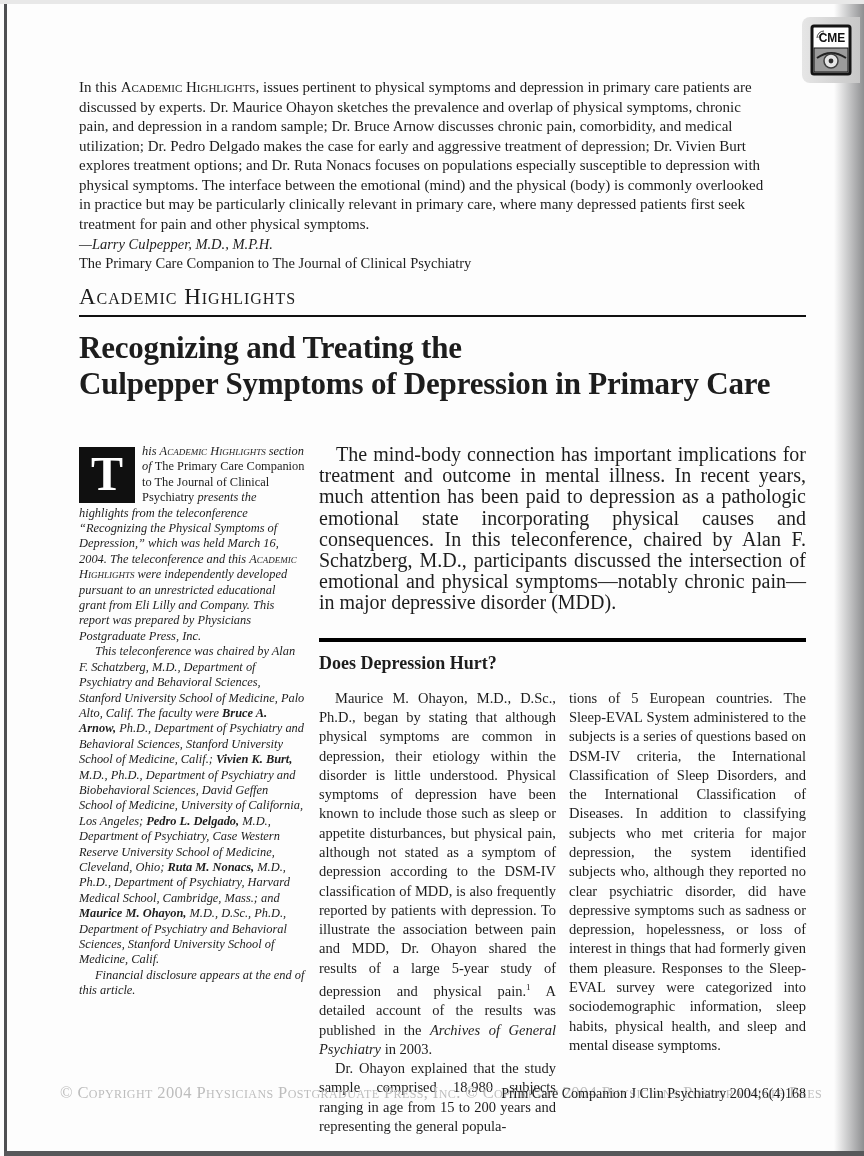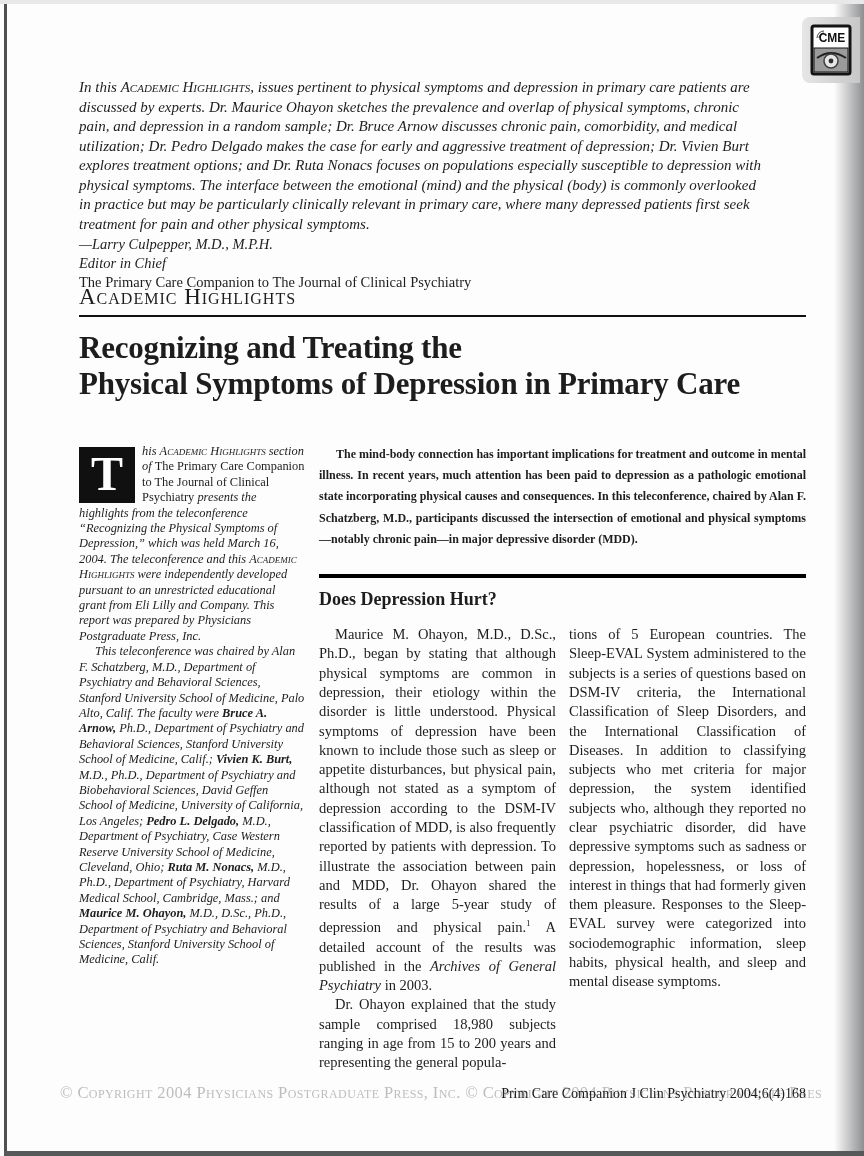--- a/index.html
+++ b/index.html
@@ -15,21 +15,21 @@
   .edge-right  { position:absolute; right:0; top:0; width:30px; height:1156px;
                  background:linear-gradient(to right, rgba(130,130,130,0), #8e8f91); z-index:4; }
 
   
   .cme-tab { position:absolute; top:13px; right:4px; width:58px; height:66px;
              background:linear-gradient(to right,#e6e6e6,#c7c7c7); border-radius:8px 0 0 8px;
              display:flex; align-items:center; justify-content:center; z-index:5; }
 
   
   .intro-block { position:absolute; left:79px; top:74px; width:692px; }
-  .intro-text  { margin:0; font-style:italic; font-size:15px; line-height:19.5px; }
+  .intro-text  { margin:0; font-size:15px; line-height:19.5px; }
   .sig { margin-top:1px; font-size:14.5px; line-height:19px; }
   .sig-name, .sig-role { font-style:italic; }
 
   
   .kicker { position:absolute; left:79px; top:280px; width:727px; font-size:23px;
             font-variant:small-caps; letter-spacing:1px; border-bottom:2px solid #111;
             padding-bottom:5px; }
   .title  { position:absolute; left:79px; top:326px; width:727px; margin:0;
             font-size:31px; line-height:36px; font-weight:bold; letter-spacing:-0.2px; }
 
@@ -37,21 +37,21 @@
   .body-grid { position:absolute; left:79px; top:440px; width:727px; display:flex; }
 
   .sidebar { width:230px; margin-right:14px; font-style:italic; font-size:12.4px; line-height:15.4px; }
   .sidebar p { margin:0; }
   .sidebar p + p { text-indent:16px; }
   .dropcap { float:left; width:56px; height:56px; margin:3px 7px 0 0; background:#101010;
              color:#fff; font-style:normal; font-weight:bold; font-size:48px; line-height:54px;
              text-align:center; }
 
   .main { flex:1; }
-  .lead { margin:0; font-size:12px; line-height:21.2px; text-align:justify; text-indent:17px;font-weight:bold; }
+  .lead { margin:0; font-size:20px; line-height:21.2px; text-align:justify; text-indent:17px; }
   .rule { height:4px; background:#000; margin:24px 0 10px; }
   .section-heading { margin:0 0 14px; font-size:18px; line-height:23px; font-weight:bold; }
 
   .cols { display:flex; gap:13px; font-size:14.5px; line-height:19.3px; text-align:justify; }
   .col { width:237px; }
   .col p { margin:0; }
   .col p.indent { text-indent:16px; }
   sup { font-size:0.62em; }
 
   
@@ -86,34 +86,34 @@
       <path d="M7 34 Q21 24 36 34" fill="none" stroke="#222" stroke-width="2"></path>
       <circle cx="21" cy="37" r="7" fill="#e6e6e6" stroke="#3f3f3f" stroke-width="1.5"></circle>
       <circle cx="21" cy="37" r="2.4" fill="#2e2e2e"></circle>
     </svg>
   </div>
 
   <div class="intro-block">
     <p class="intro-text"><span>In this </span><span class="seg-sc">Academic Highlights</span><span>, issues pertinent to physical symptoms and depression in primary care patients are discussed by experts. Dr. Maurice Ohayon sketches the prevalence and overlap of physical symptoms, chronic pain, and depression in a random sample; Dr. Bruce Arnow discusses chronic pain, comorbidity, and medical utilization; Dr. Pedro Delgado makes the case for early and aggressive treatment of depression; Dr. Vivien Burt explores treatment options; and Dr. Ruta Nonacs focuses on populations especially susceptible to depression with physical symptoms. The interface between the emotional (mind) and the physical (body) is commonly overlooked in practice but may be particularly clinically relevant in primary care, where many depressed patients first seek treatment for pain and other physical symptoms.</span></p>
     <div class="sig">
       <div class="sig-name">—Larry Culpepper, M.D., M.P.H.</div>
-      <div class="sig-role">Editor in Chief</div>
       <div class="sig-aff">The Primary Care Companion to The Journal of Clinical Psychiatry</div>
     </div>
   </div>
 
   <div class="kicker">Academic Highlights</div>
 
-  <h1 class="title"><span>Recognizing and Treating the</span><br><span>Physical Symptoms of Depression in Primary Care</span></h1>
+  <h1 class="title"><span>Recognizing and Treating the</span><br><span>Culpepper Symptoms of Depression in Primary Care</span></h1>
 
   <div class="body-grid">
 
     <aside class="sidebar">
       <p><span class="dropcap">T</span><span><span>his </span><span class="seg-sc">Academic Highlights</span><span> section of </span><span class="seg-rm">The Primary Care Companion to The Journal of Clinical Psychiatry</span><span> presents the highlights from the teleconference “Recognizing the Physical Symptoms of Depression,” which was held March 16, 2004. The teleconference and this </span><span class="seg-sc">Academic Highlights</span><span> were independently developed pursuant to an unrestricted educational grant from Eli Lilly and Company. This report was prepared by Physicians Postgraduate Press, Inc.</span></span></p>
       <p><span>This teleconference was chaired by Alan F. Schatzberg, M.D., Department of Psychiatry and Behavioral Sciences, Stanford University School of Medicine, Palo Alto, Calif. The faculty were </span><span class="seg-b">Bruce A. Arnow,</span><span> Ph.D., Department of Psychiatry and Behavioral Sciences, Stanford University School of Medicine, Calif.; </span><span class="seg-b">Vivien K. Burt,</span><span> M.D., Ph.D., Department of Psychiatry and Biobehavioral Sciences, David Geffen School of Medicine, University of California, Los Angeles; </span><span class="seg-b">Pedro L. Delgado,</span><span> M.D., Department of Psychiatry, Case Western Reserve University School of Medicine, Cleveland, Ohio; </span><span class="seg-b">Ruta M. Nonacs,</span><span> M.D., Ph.D., Department of Psychiatry, Harvard Medical School, Cambridge, Mass.; and </span><span class="seg-b">Maurice M. Ohayon,</span><span> M.D., D.Sc., Ph.D., Department of Psychiatry and Behavioral Sciences, Stanford University School of Medicine, Calif.</span></p>
+      <p>Financial disclosure appears at the end of this article.</p>
     </aside>
 
     <main class="main">
       <p class="lead">The mind-body connection has important implications for treatment and outcome in mental illness. In recent years, much attention has been paid to depression as a pathologic emotional state incorporating physical causes and consequences. In this teleconference, chaired by Alan F. Schatzberg, M.D., participants discussed the intersection of emotional and physical symptoms—notably chronic pain—in major depressive disorder (MDD).</p>
       <div class="rule"></div>
       <h2 class="section-heading"><span>Does Depression Hurt?</span><br></h2>
       <div class="cols">
         <div class="col">
           <p class="indent"><span>Maurice M. Ohayon, M.D., D.Sc., Ph.D., began by stating that although physical symptoms are common in depression, their etiology within the disorder is little understood. Physical symptoms of depression have been known to include those such as sleep or appetite disturbances, but physical pain, although not stated as a symptom of depression according to the DSM-IV classification of MDD, is also frequently reported by patients with depression. To illustrate the association between pain and MDD, Dr. Ohayon shared the results of a large 5-year study of depression and physical pain.</span><sup>1</sup><span> A detailed account of the results was published in the </span><span class="seg-i">Archives of General Psychiatry</span><span> in 2003.</span></p>
           <p class="indent">Dr. Ohayon explained that the study sample comprised 18,980 subjects ranging in age from 15 to 200 years and representing the general popula-</p>

